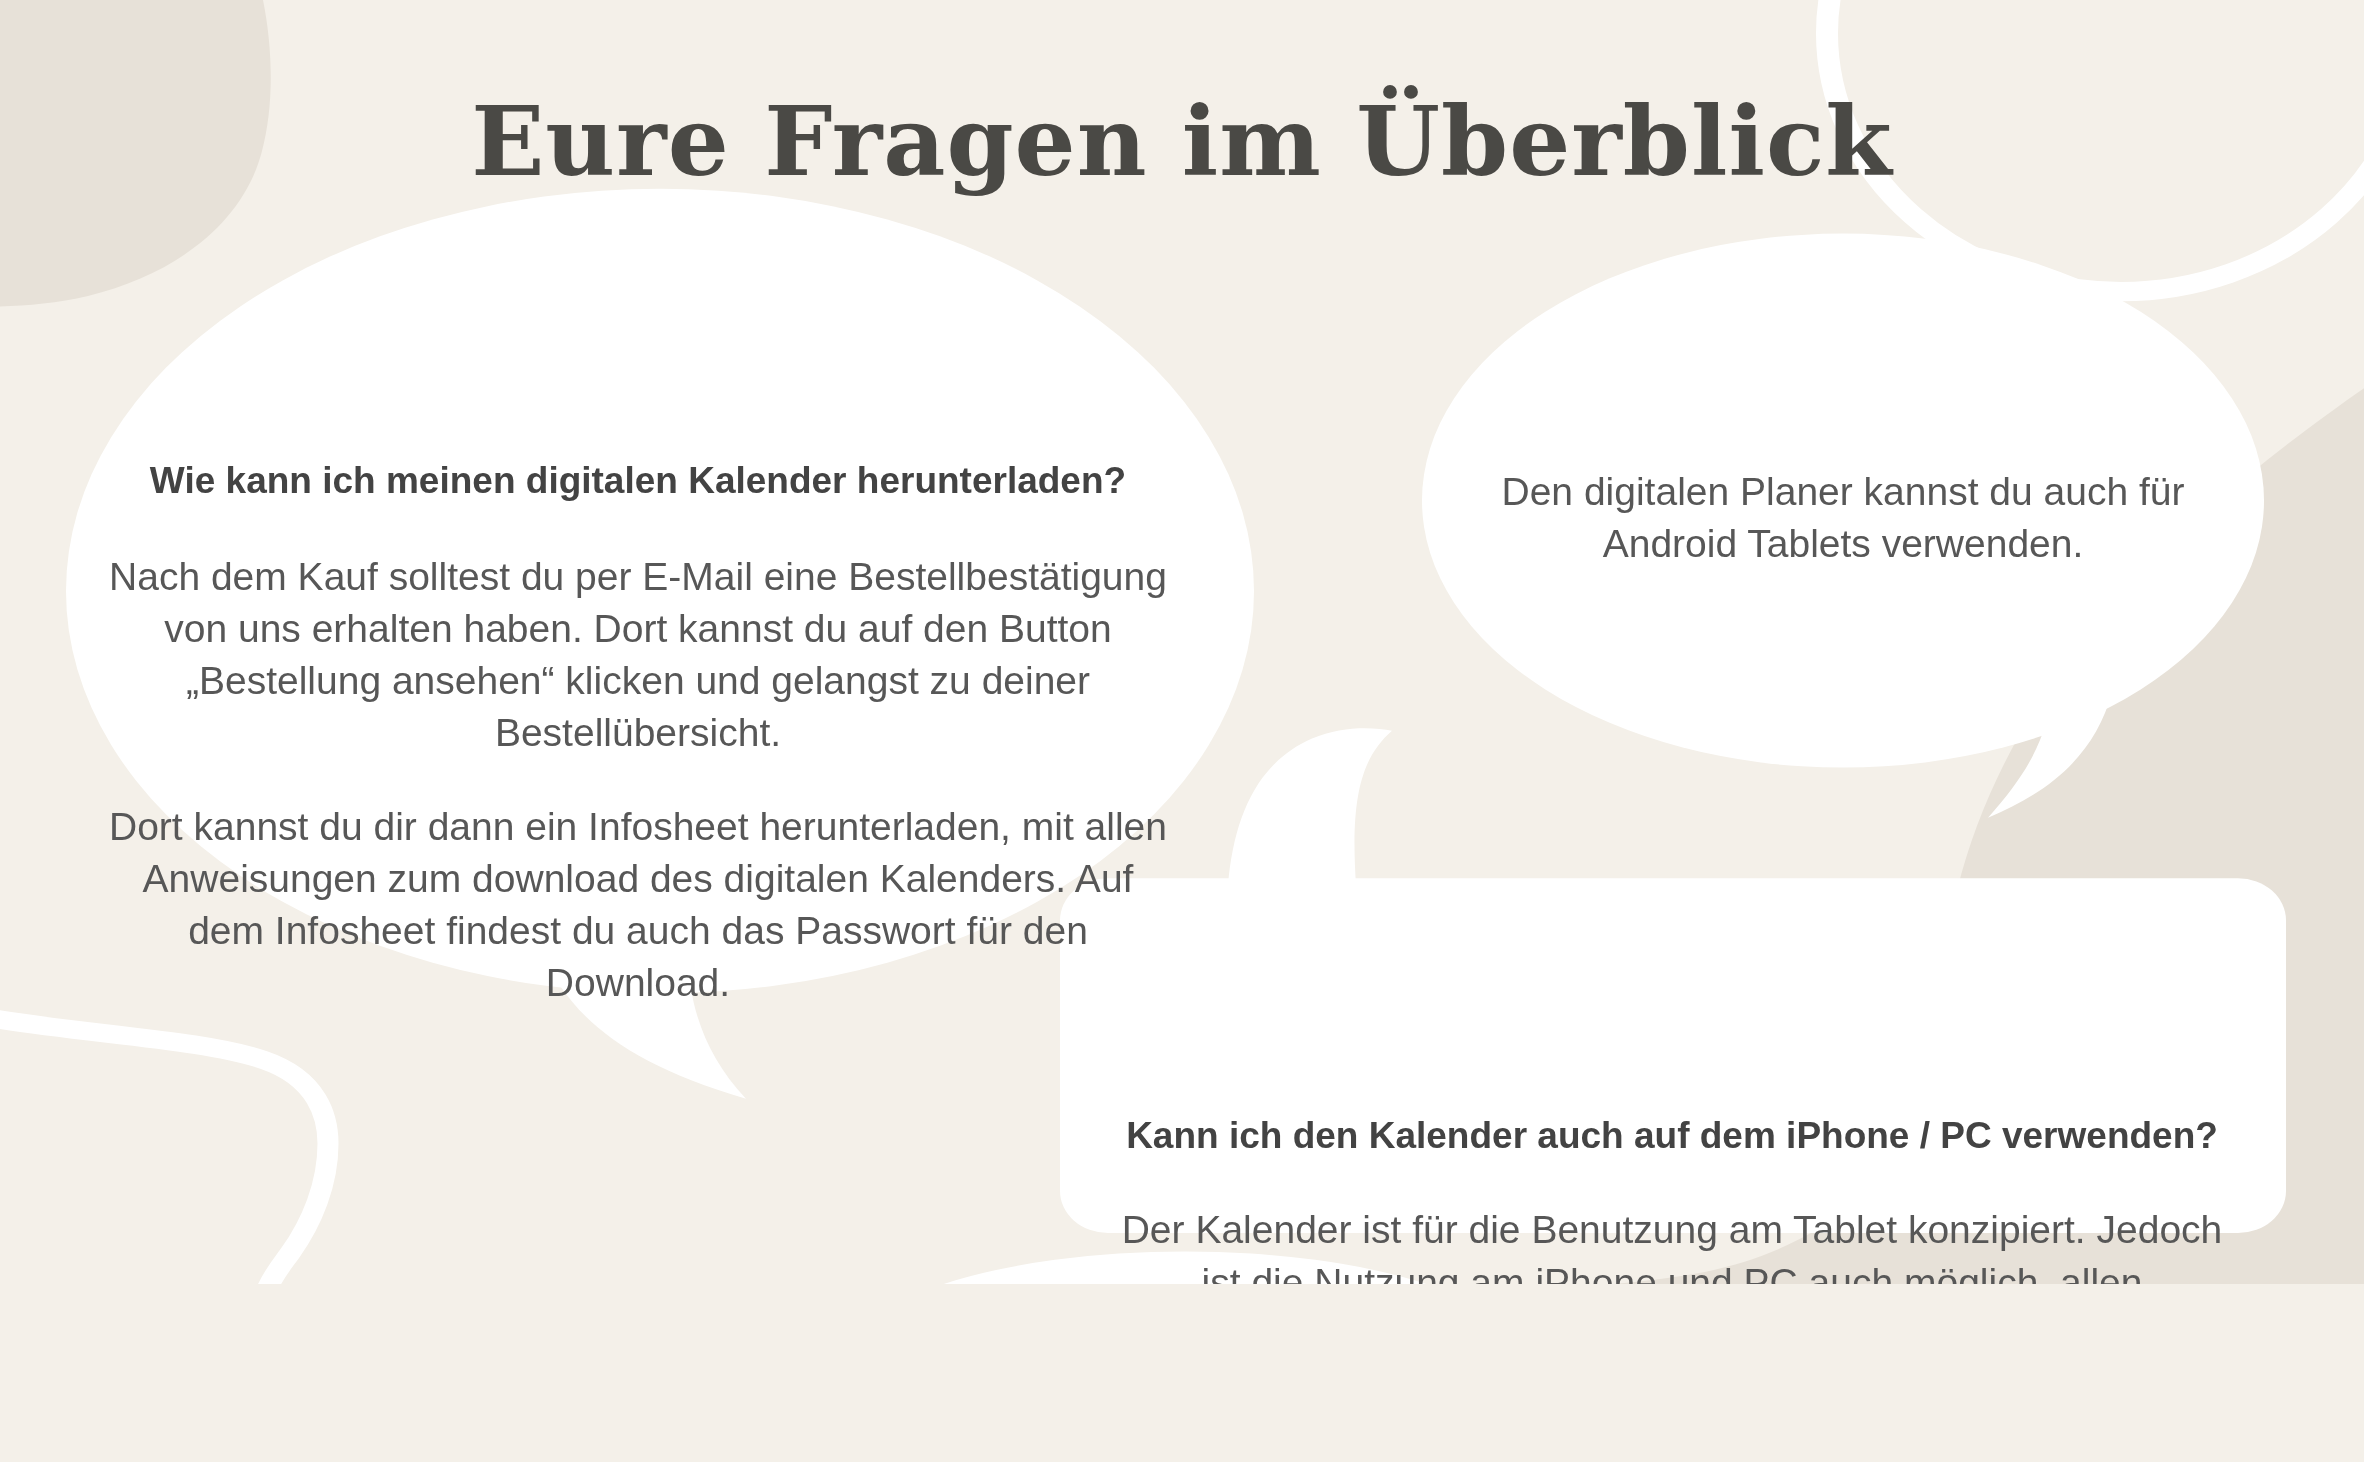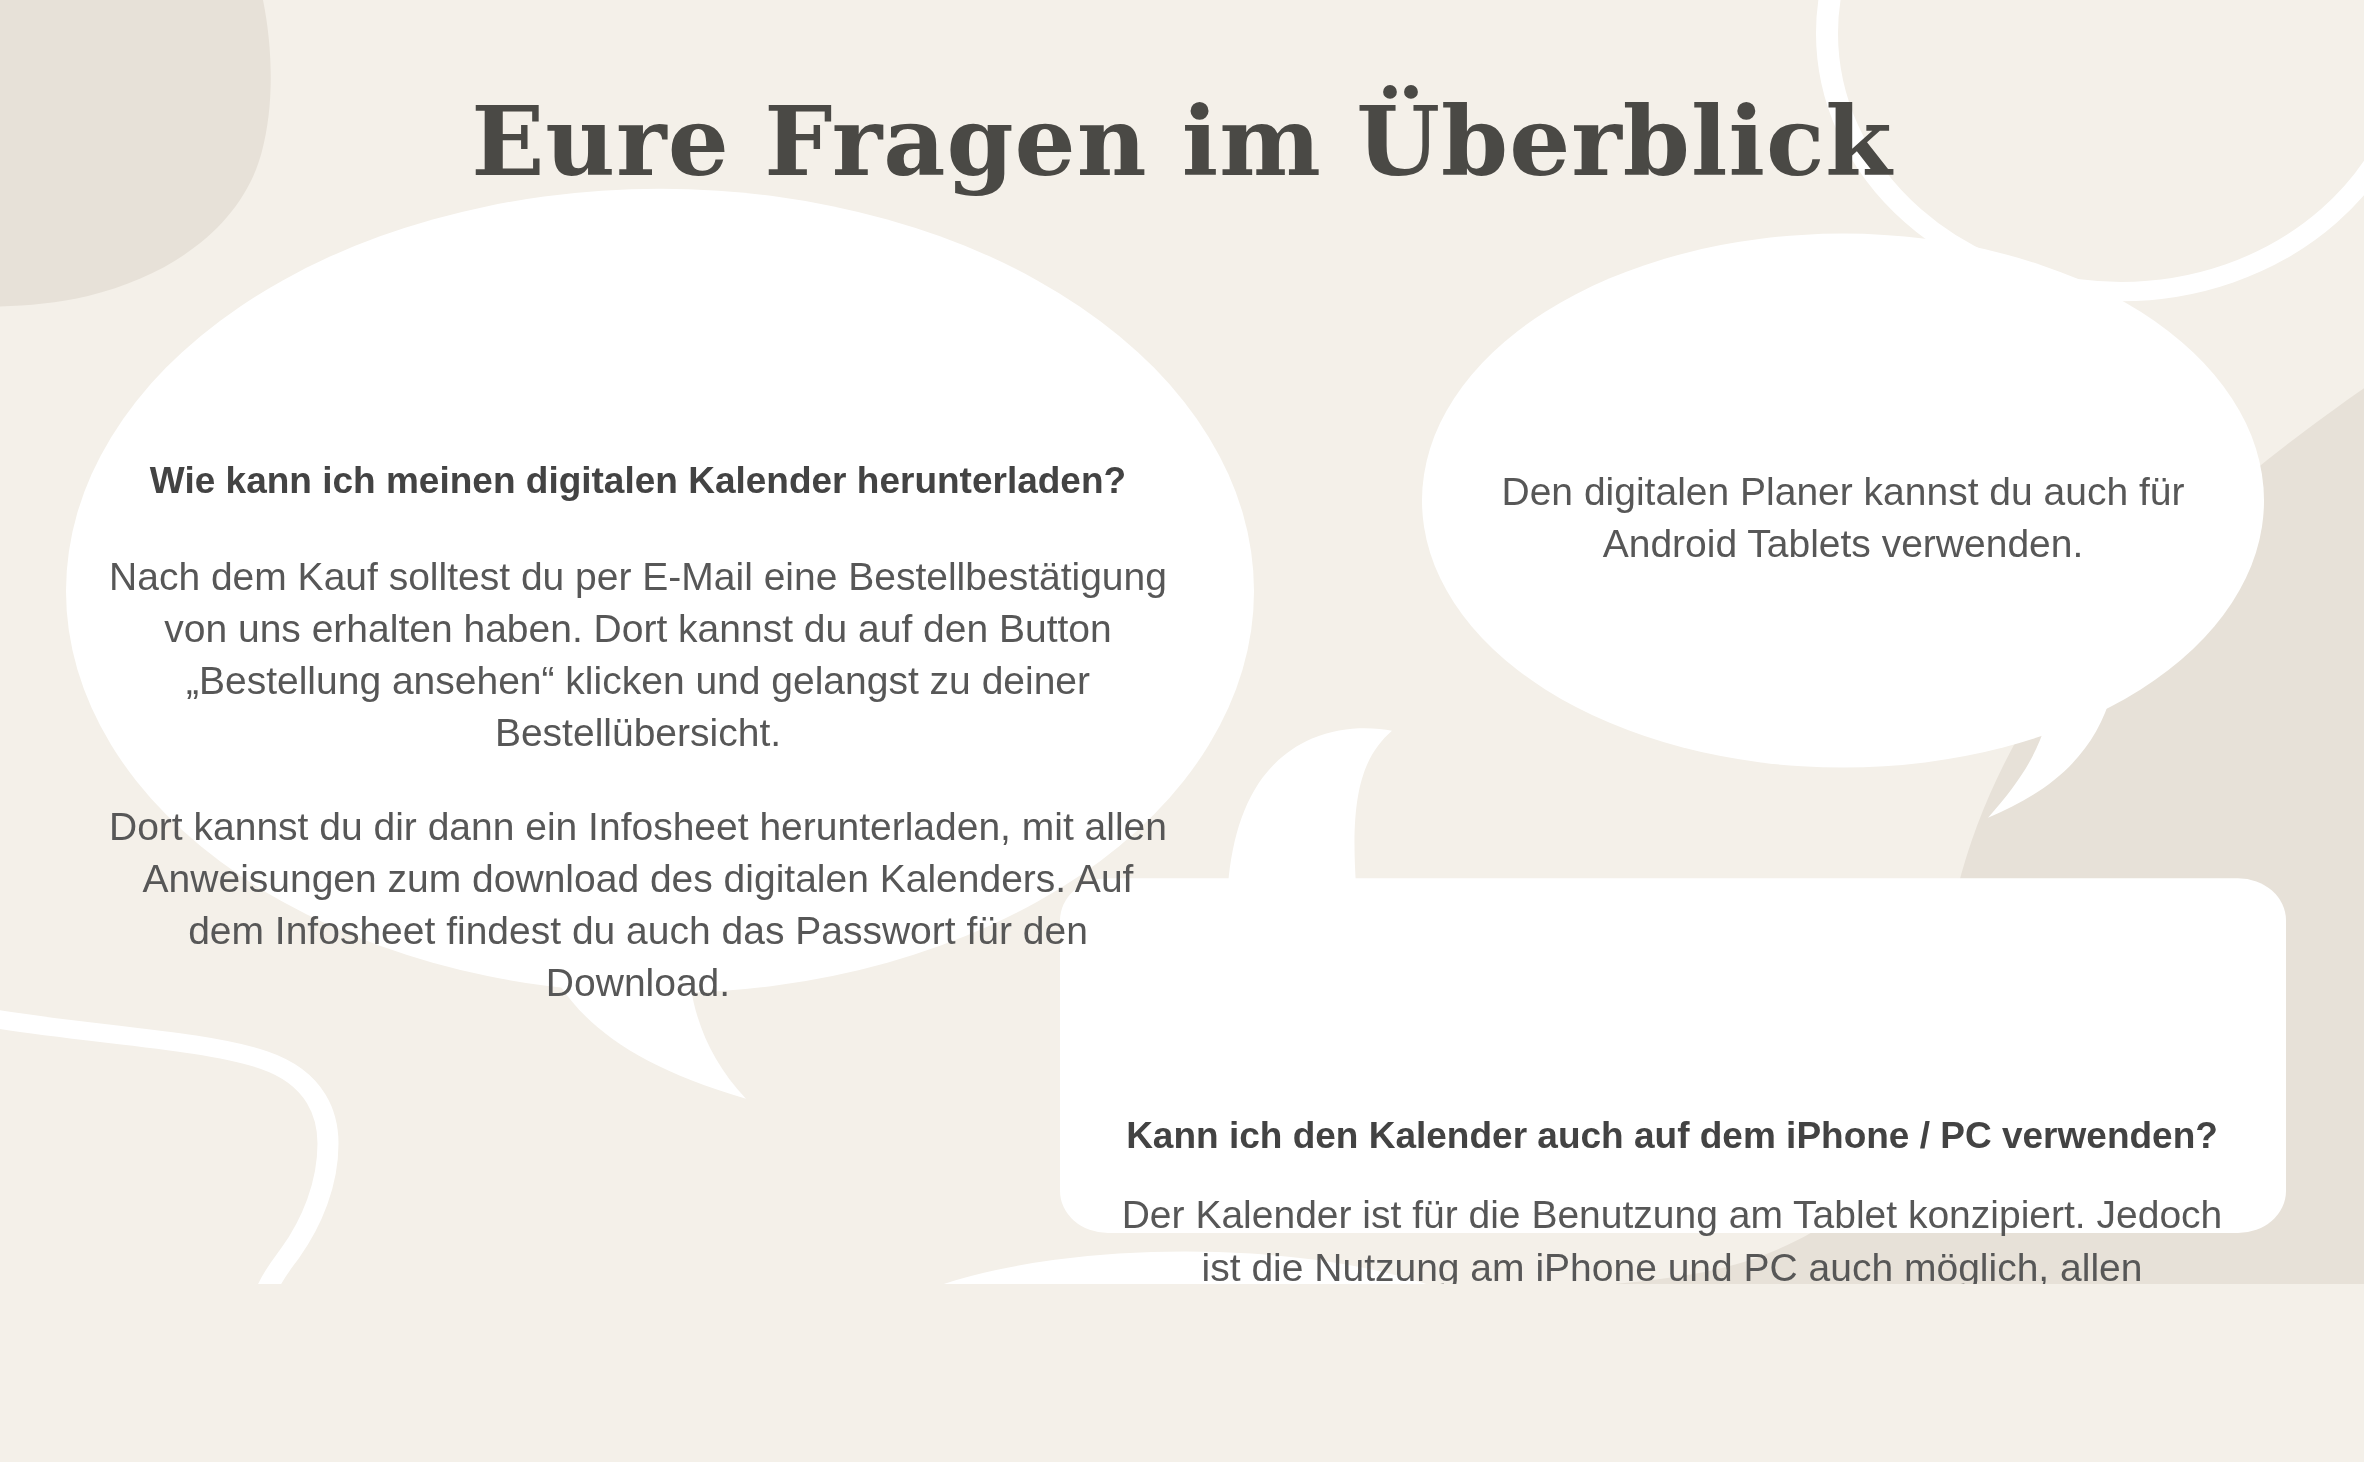--- a/index.html
+++ b/index.html
@@ -55,21 +55,21 @@
   }
   .bubble-left{left:88px;top:457px;width:1100px;}
   .bubble-left h2{margin-bottom:46px;}
   .bubble-left p{padding:0 12px;}
   .bubble-left p + p{margin-top:42px;}
 
   .bubble-right{left:1443px;top:466px;width:800px;}
   .bubble-right h2{margin-bottom:62px;}
 
   .bubble-bottom{left:1096px;top:1112px;width:1152px;}
-  .bubble-bottom h2{margin-bottom:28px;}
+  .bubble-bottom h2{margin-bottom:43px;}
   .bubble-bottom p{padding:0 20px;line-height:53px;}
 </style>
 </head>
 <body>
 
 <div class="canvas">
 
   <svg class="bg-svg" viewBox="0 0 2364 1462" preserveAspectRatio="none">
 
     <path class="shape-blob" d="M 0 0 L 263 0 C 274 62 273 125 262 172 C 244 252 178 312 88 337 C 58 345 28 348 0 349 Z"></path>

